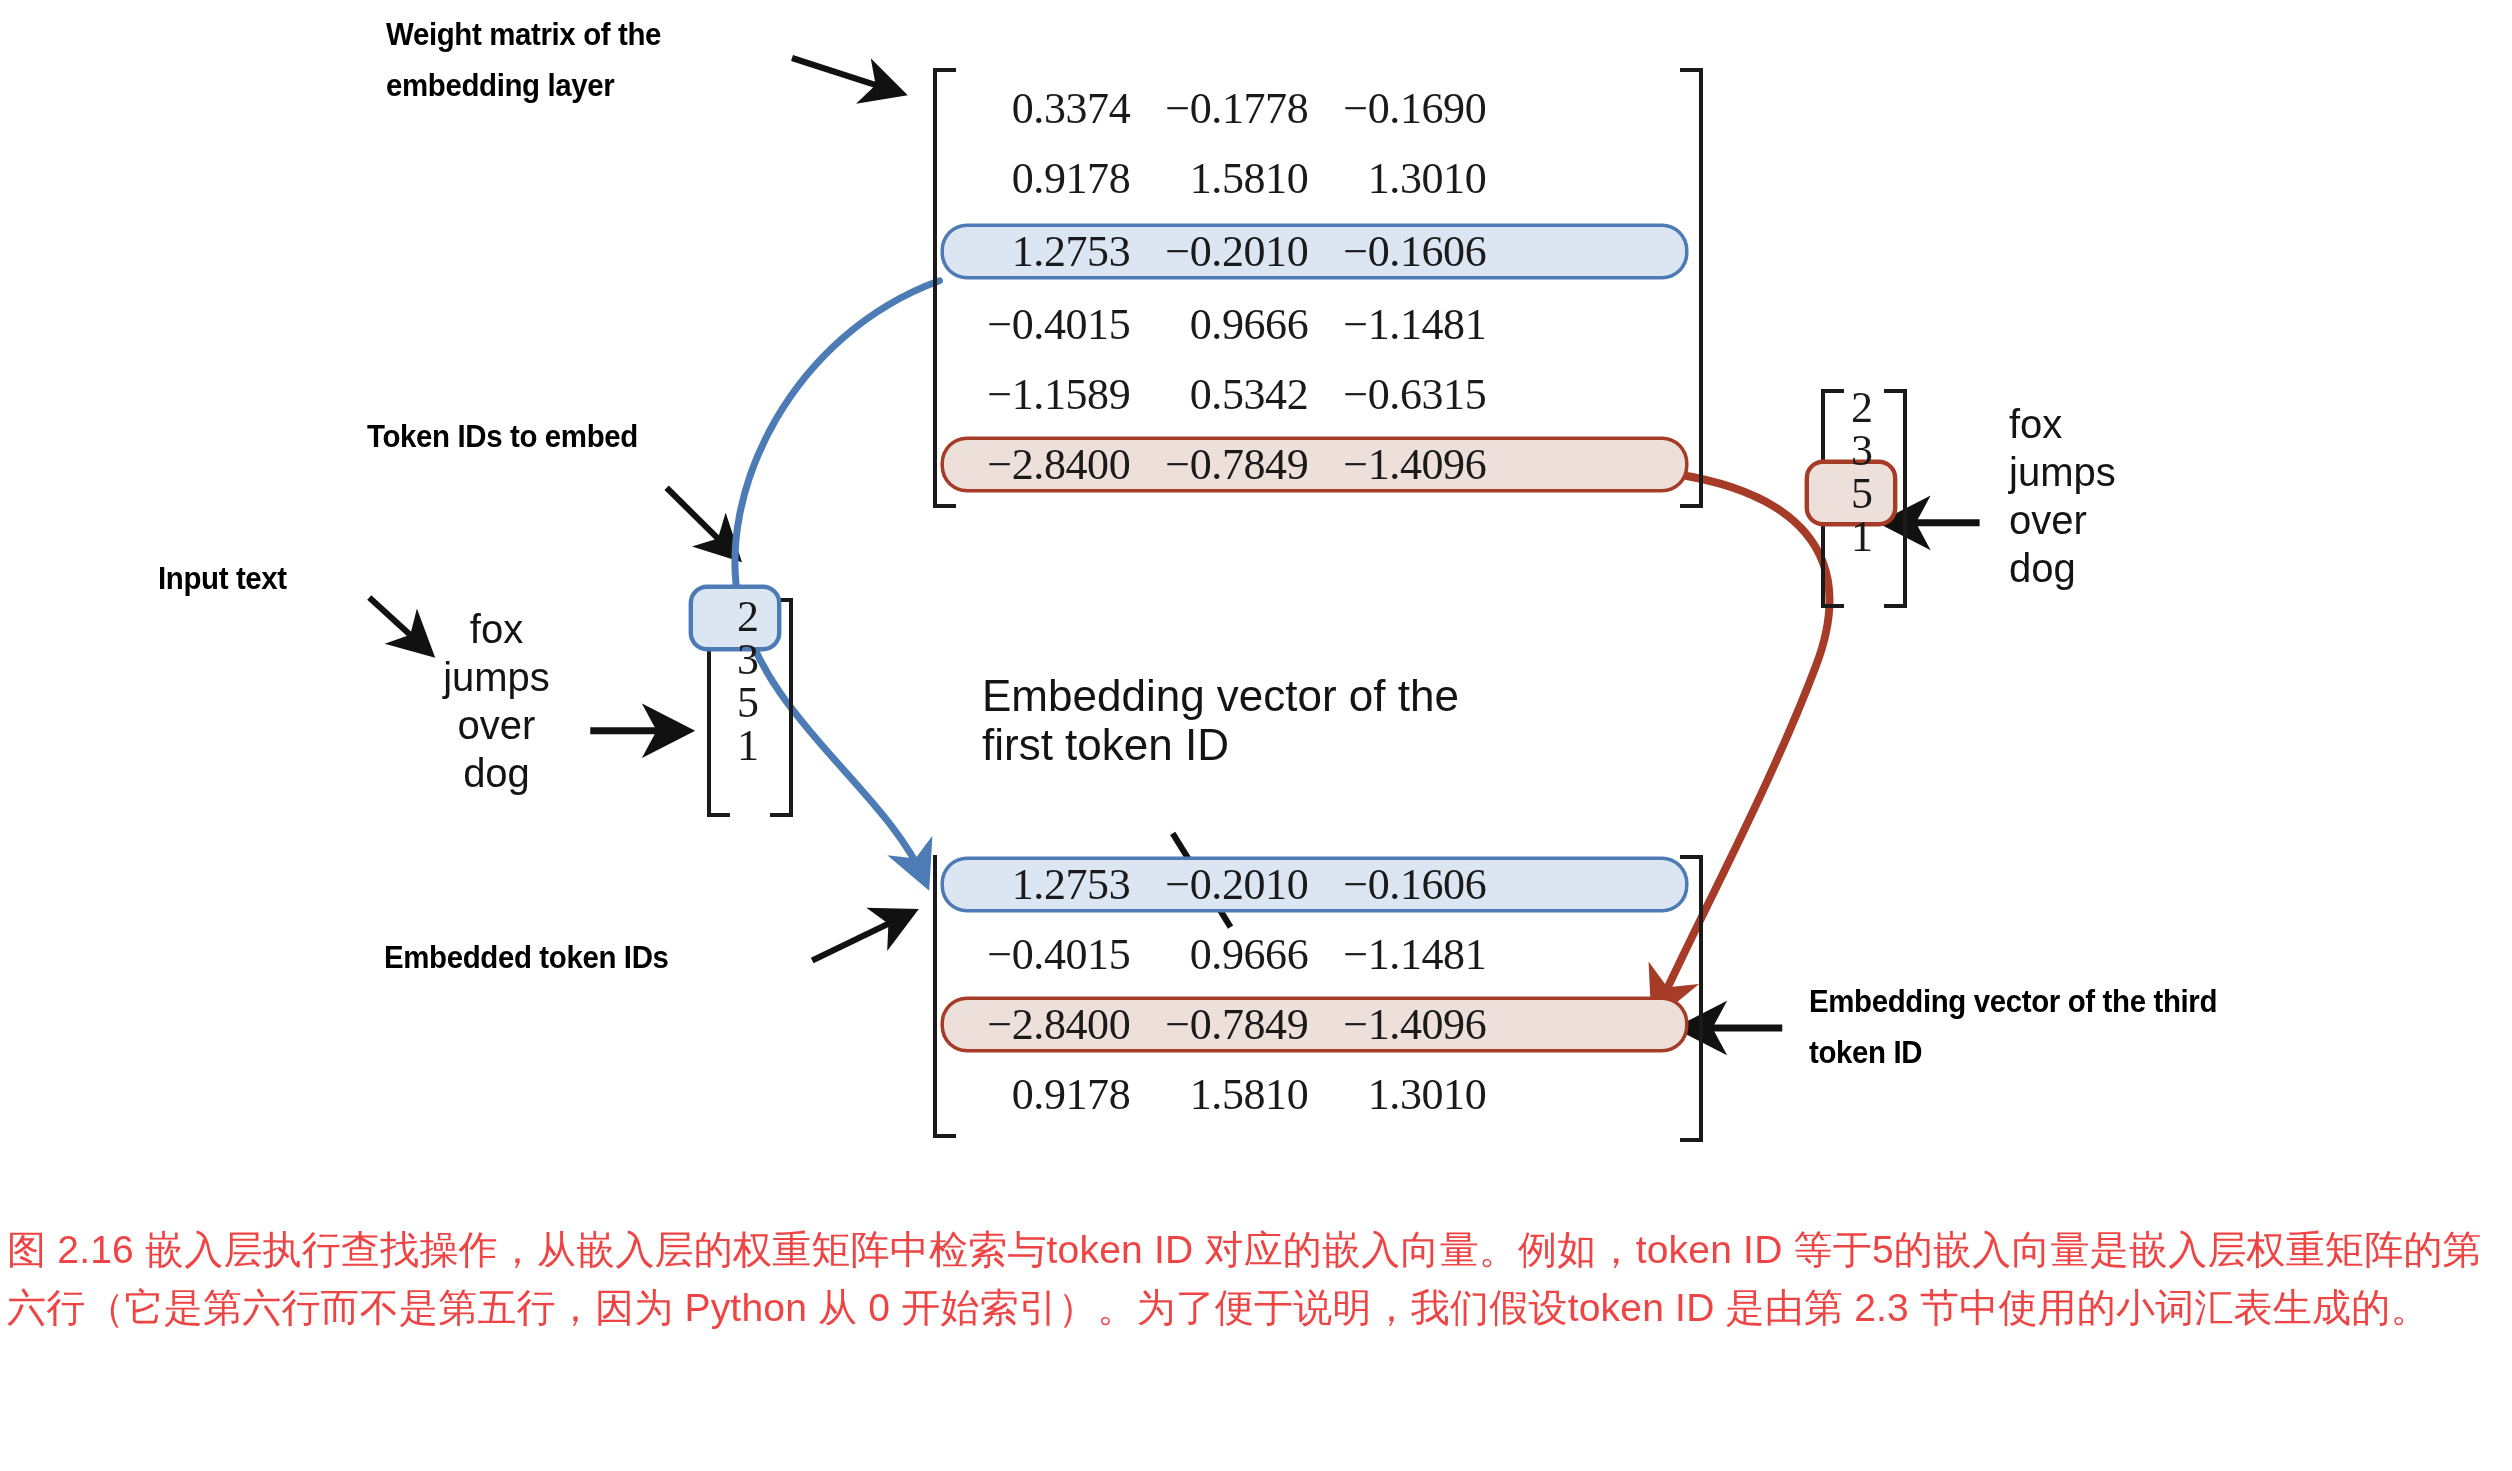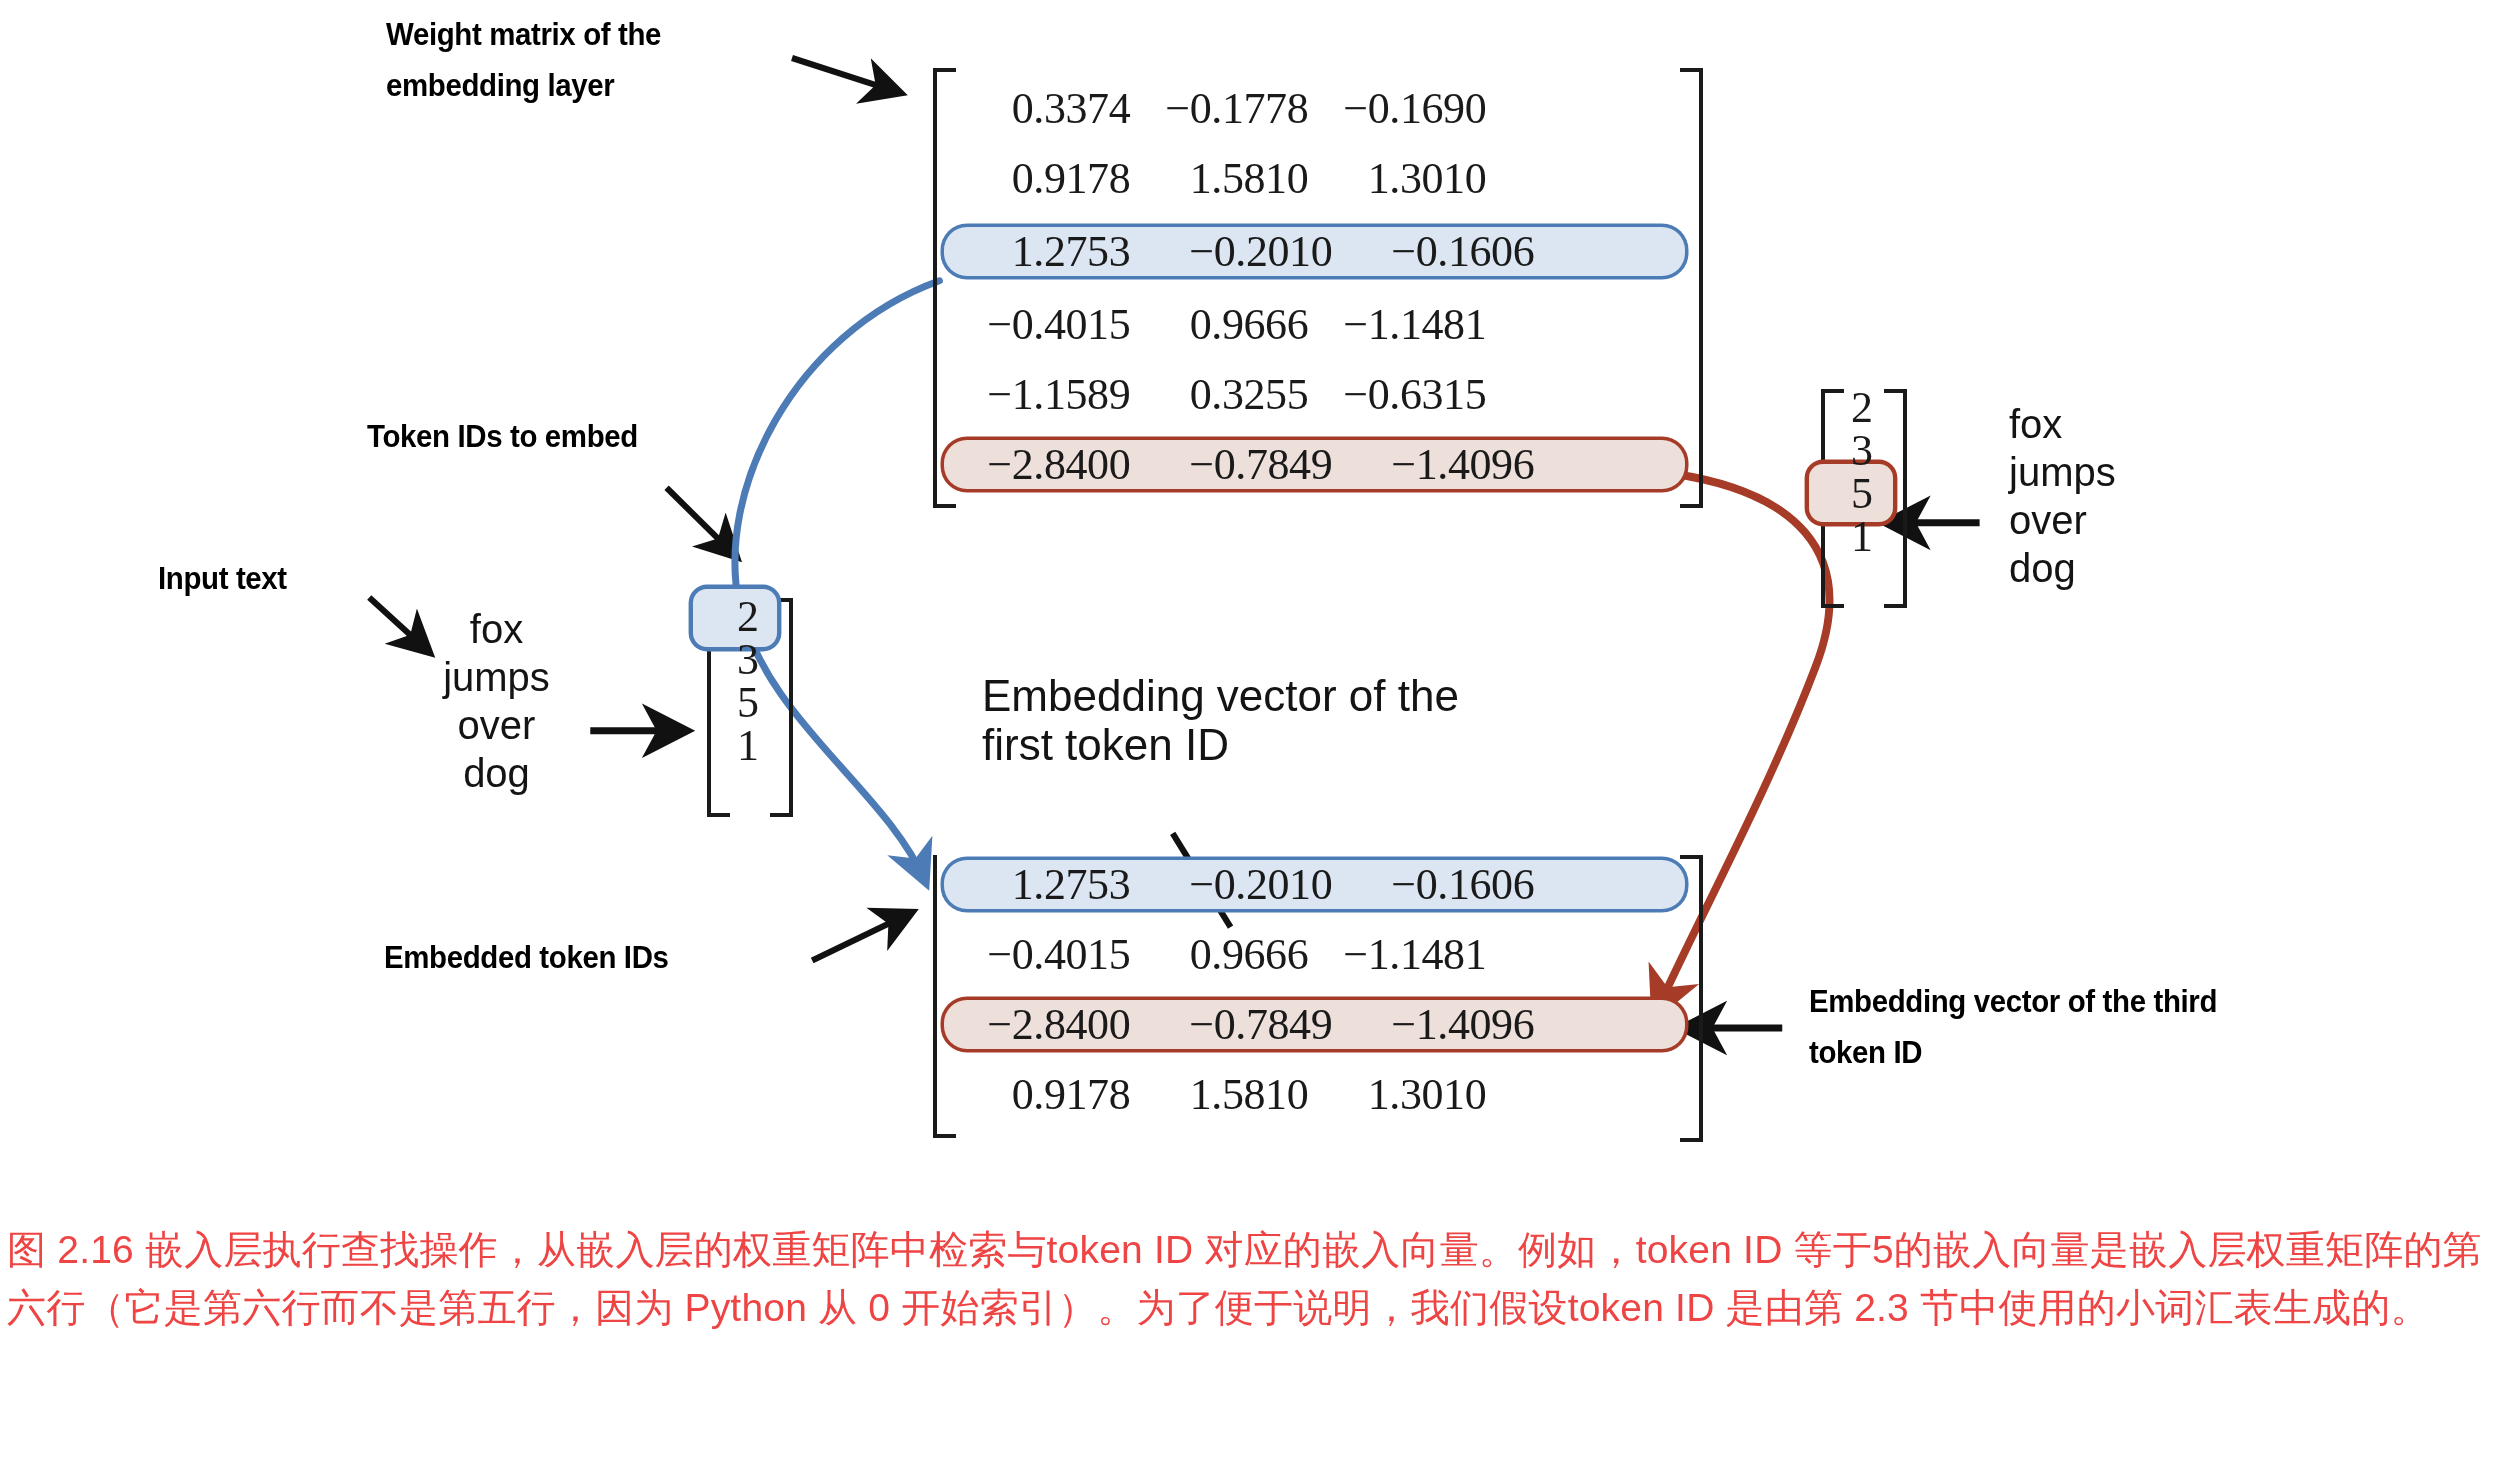--- a/index.html
+++ b/index.html
@@ -52,21 +52,21 @@
     height:43px;
     align-items:center;
     position:relative;
     z-index:3;
   }
   .mcell{
     width:178px;
     text-align:right;
     letter-spacing:-0.4px;
   }
-  .mrow.hl{border-radius:23px;gap:24px;}
+  .mrow.hl{border-radius:23px;}
   .mrow.blue{background:#dce6f2;box-shadow:0 0 0 3.5px #4c7bb5;}
   .mrow.red{background:#eddfd9;box-shadow:0 0 0 3.5px #a63c27;}
 
   
   .brk{position:absolute;border:4.4px solid #1a1a1a;width:19.3px;}
   .brk.l{border-right:none;}
   .brk.r{border-left:none;}
 
   
   .idcol{position:absolute;}
@@ -228,21 +228,21 @@
       <span class="mcell nosel">−0.2010</span>
       <span class="mcell nosel">−0.1606</span>
     </div>
     <div class="mrow" style="margin-bottom:27px;">
       <span class="mcell nosel">−0.4015</span>
       <span class="mcell nosel">0.9666</span>
       <span class="mcell nosel">−1.1481</span>
     </div>
     <div class="mrow" style="margin-bottom:24px;margin-top:16px;">
       <span class="mcell nosel">−1.1589</span>
-      <span class="mcell nosel">0.3255</span>
+      <span class="mcell nosel">0.5342</span>
       <span class="mcell nosel">−0.6315</span>
     </div>
     <div class="mrow hl red" style="width:741px;margin-left:-8.8px;height:49px;">
       <span class="mcell nosel" style="margin-left:8.8px;">−2.8400</span>
       <span class="mcell nosel">−0.7849</span>
       <span class="mcell nosel">−1.4096</span>
     </div>
   </div>
 </div>
 

